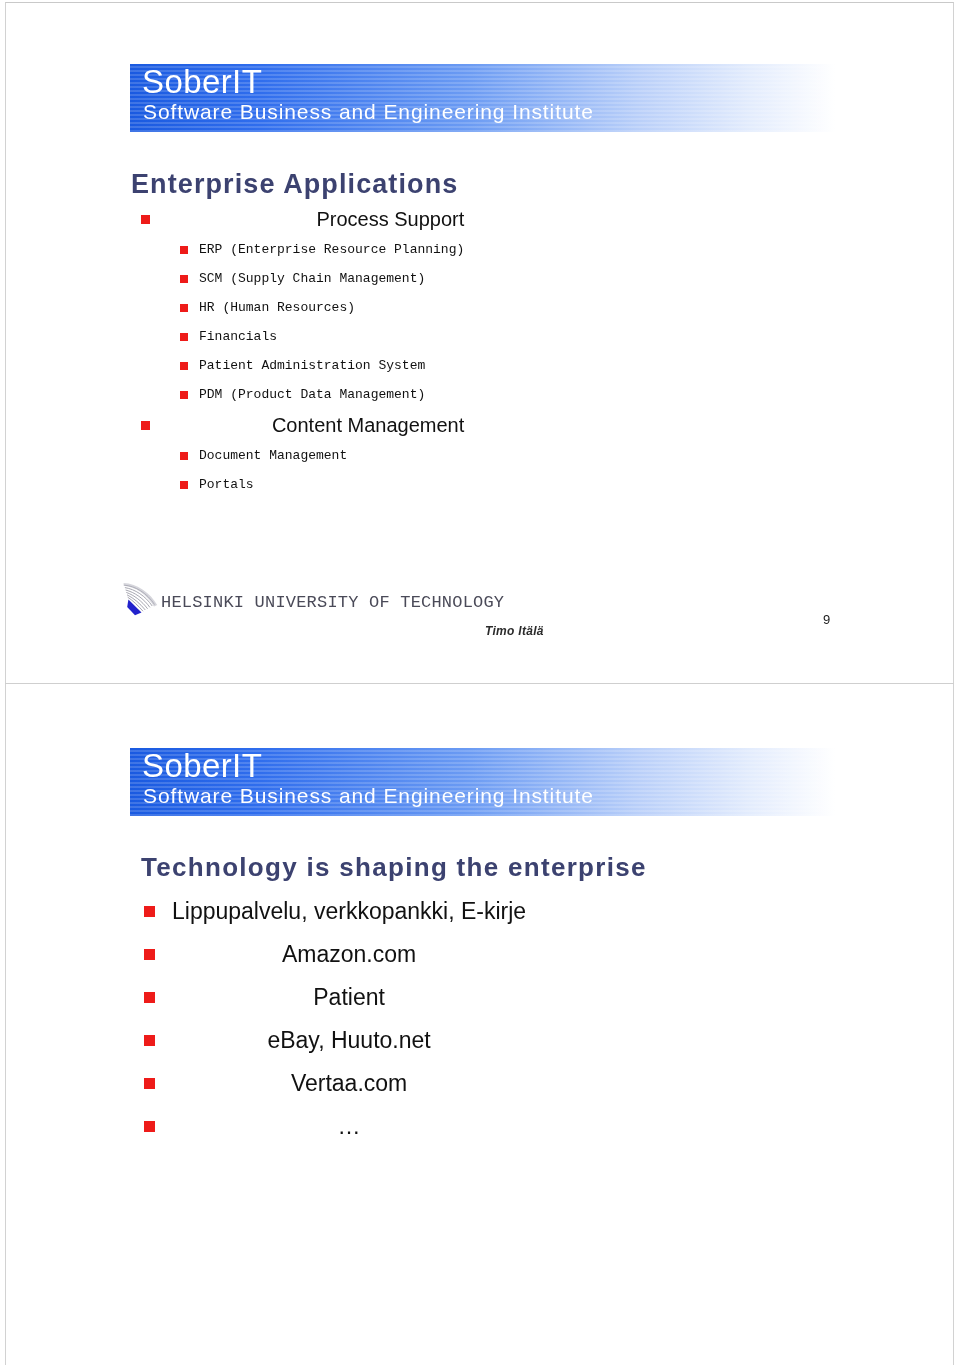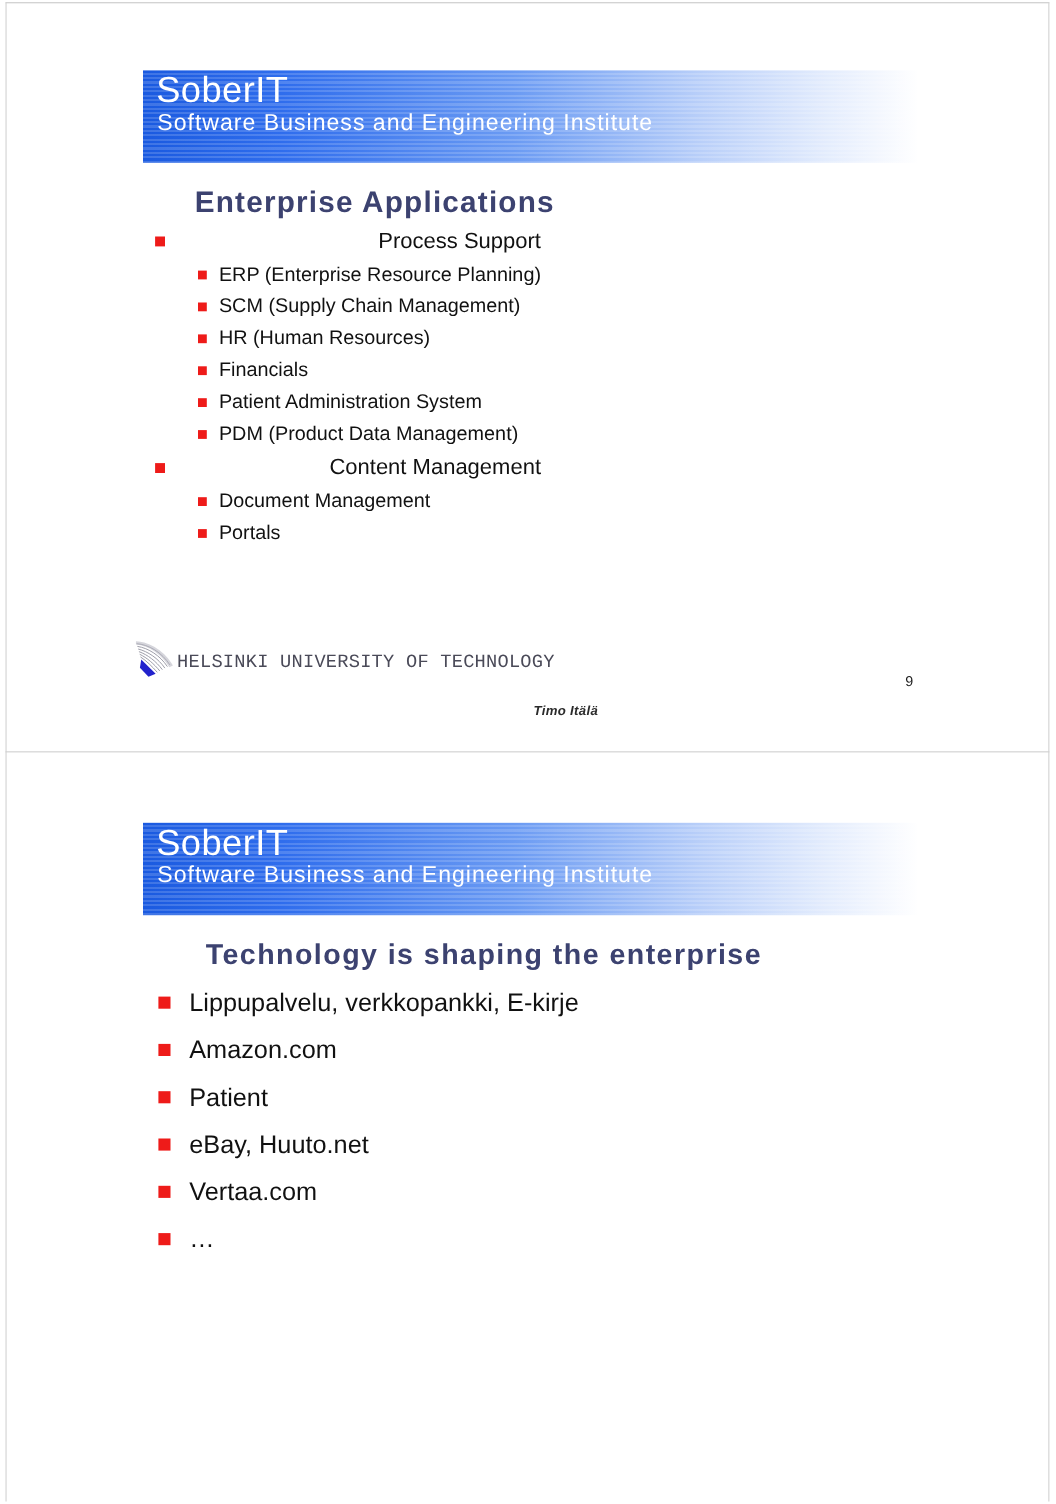--- a/index.html
+++ b/index.html
@@ -43,21 +43,21 @@
     top: 683px;
     width: 949px;
     height: 0;
     border-top: 1px solid #cfcfcf;
   }
 
   
   .banner {
     position: absolute;
     width: 705px;
-    height: 84px;
+    height: 68px;
     background:
       repeating-linear-gradient(
         to bottom,
         rgba(255,255,255,0.00) 0px,
         rgba(255,255,255,0.00) 2px,
         rgba(255,255,255,0.16) 2px,
         rgba(255,255,255,0.16) 4px
       ),
       linear-gradient(to right, #1a5ae0 0%, #2f6ded 18%, #6b9bf3 48%, #b9cff9 72%, #e3ecfd 88%, #ffffff 100%);
     box-sizing: border-box;
@@ -82,21 +82,20 @@
     line-height: 20px;
     white-space: nowrap;
   }
 
   
   .slide-title {
     position: absolute;
     color: #3c4270;
     font-weight: bold;
     white-space: nowrap;
-    margin-left: 46px;
   }
   .slide-1 .slide-title {
     left: 131px;
     top: 151px;
     font-size: 27px;
     letter-spacing: 1.1px;
   }
   .slide-2 .slide-title {
     left: 141px;
     top: 151px;
@@ -127,30 +126,31 @@
   .list-1 .lvl1 {
     font-size: 20px;
     line-height: 32px;
     padding-left: 38px;
     text-align: right;
   }
   .list-1 .lvl1 .bullet-marker {
     left: 10px; top: 12px; width: 9px; height: 9px;
   }
   .list-1 .lvl2 {
-    font-size: 18px;
+    font-size: 13px;
     line-height: 29px;
     padding-left: 68px;
+    font-family: Liberation Mono, monospace;
   }
   .list-1 .lvl2 .bullet-marker {
     left: 49px; top: 11px; width: 8px; height: 8px;
   }
 
   
-  .list-2 { left: 141px; top: 206px; }
+  .list-2 { left: 141px; top: 206px; text-align: center; }
   .list-2 .lvl1 {
     font-size: 23px;
     line-height: 43px;
     padding-left: 31px;
   }
   .list-2 .lvl1 .bullet-marker {
     left: 3px; top: 16px; width: 11px; height: 11px;
   }
 
   
@@ -167,21 +167,20 @@
     white-space: nowrap;
   }
   .footer-author {
     position: absolute;
     font-size: 12px;
     font-style: italic;
     font-weight: bold;
     color: #2b2b2b;
     letter-spacing: 0.3px;
     white-space: nowrap;
-    margin-top: 15px;
   }
   .footer-pagenum {
     position: absolute;
     font-size: 13px;
     color: #1c1c1c;
     white-space: nowrap;
   }
 </style>
 </head>
 <body>

